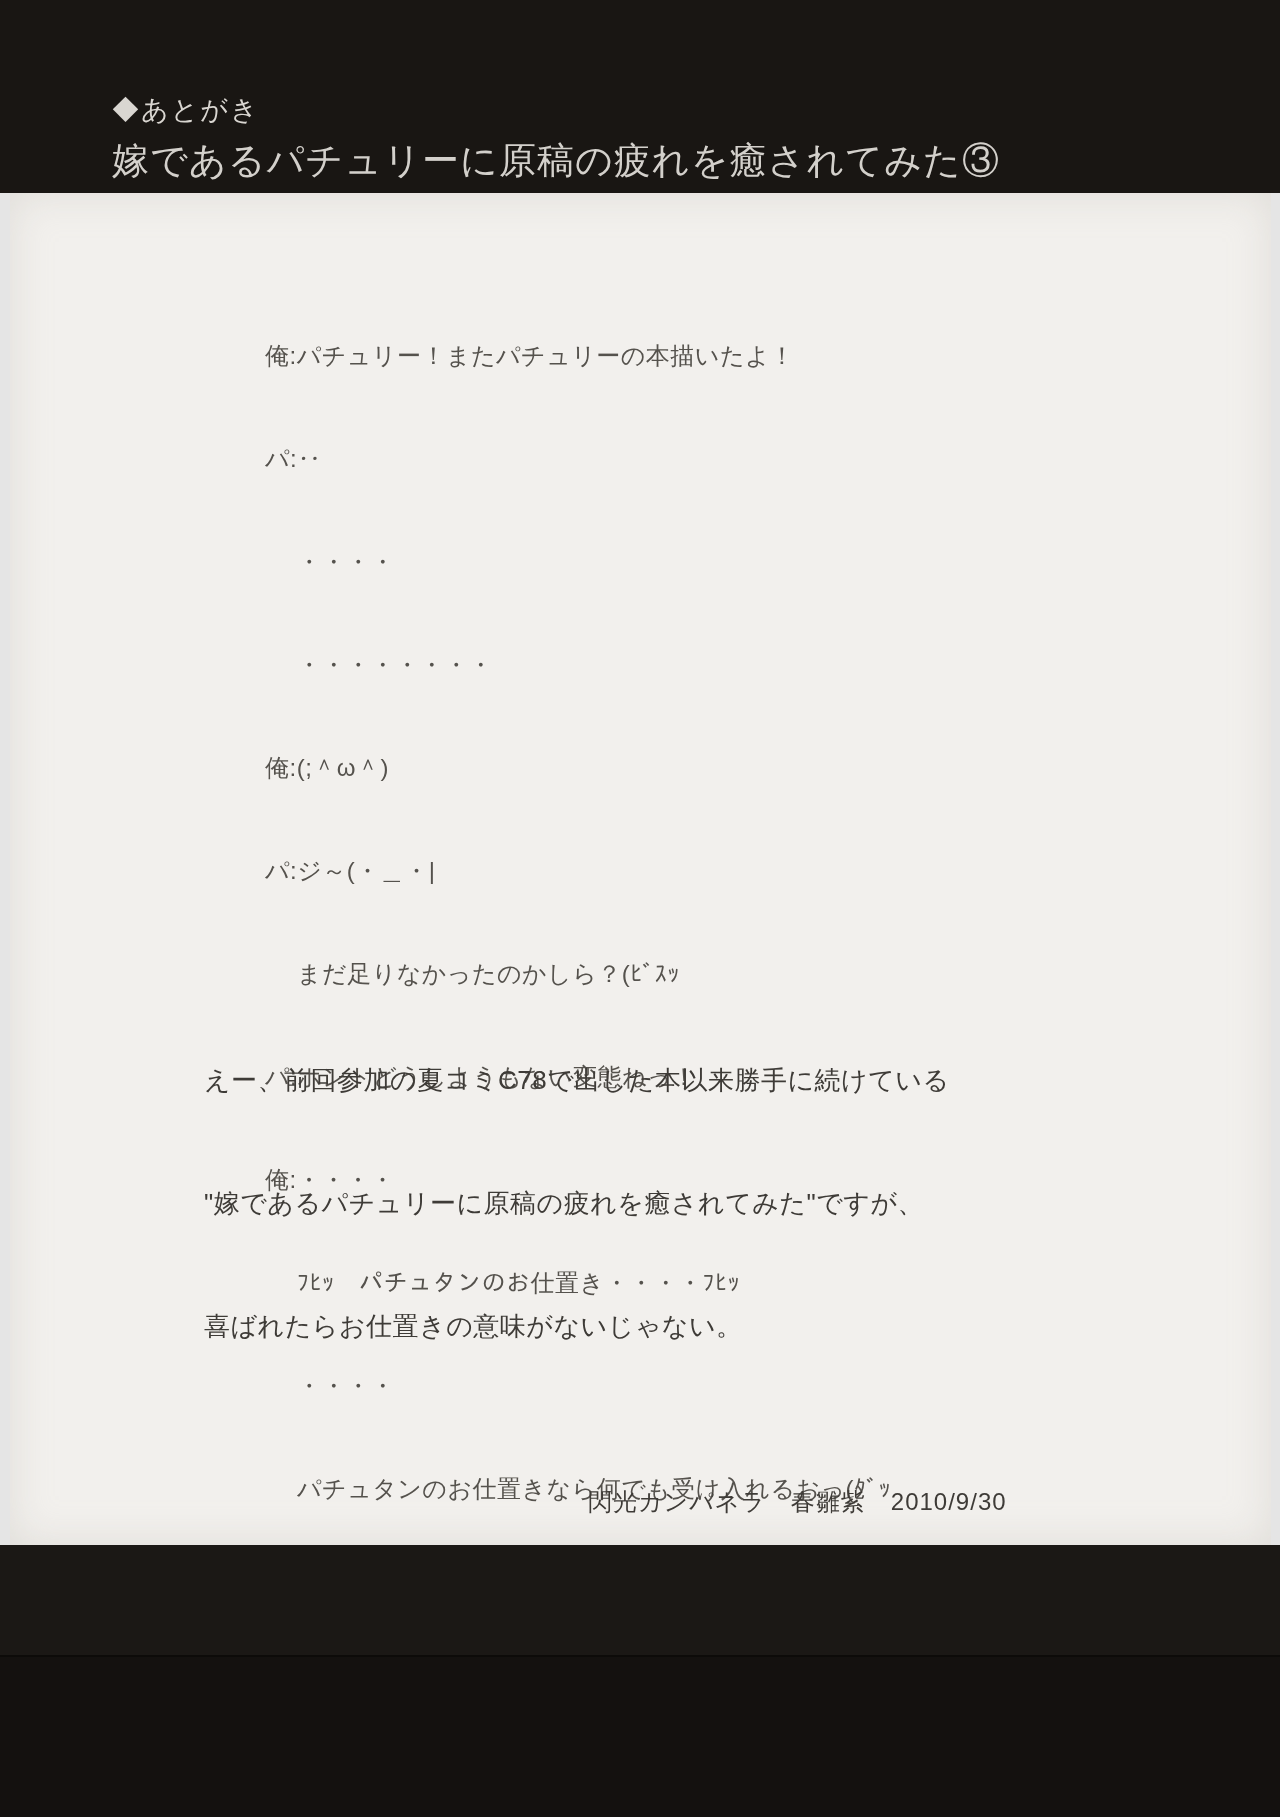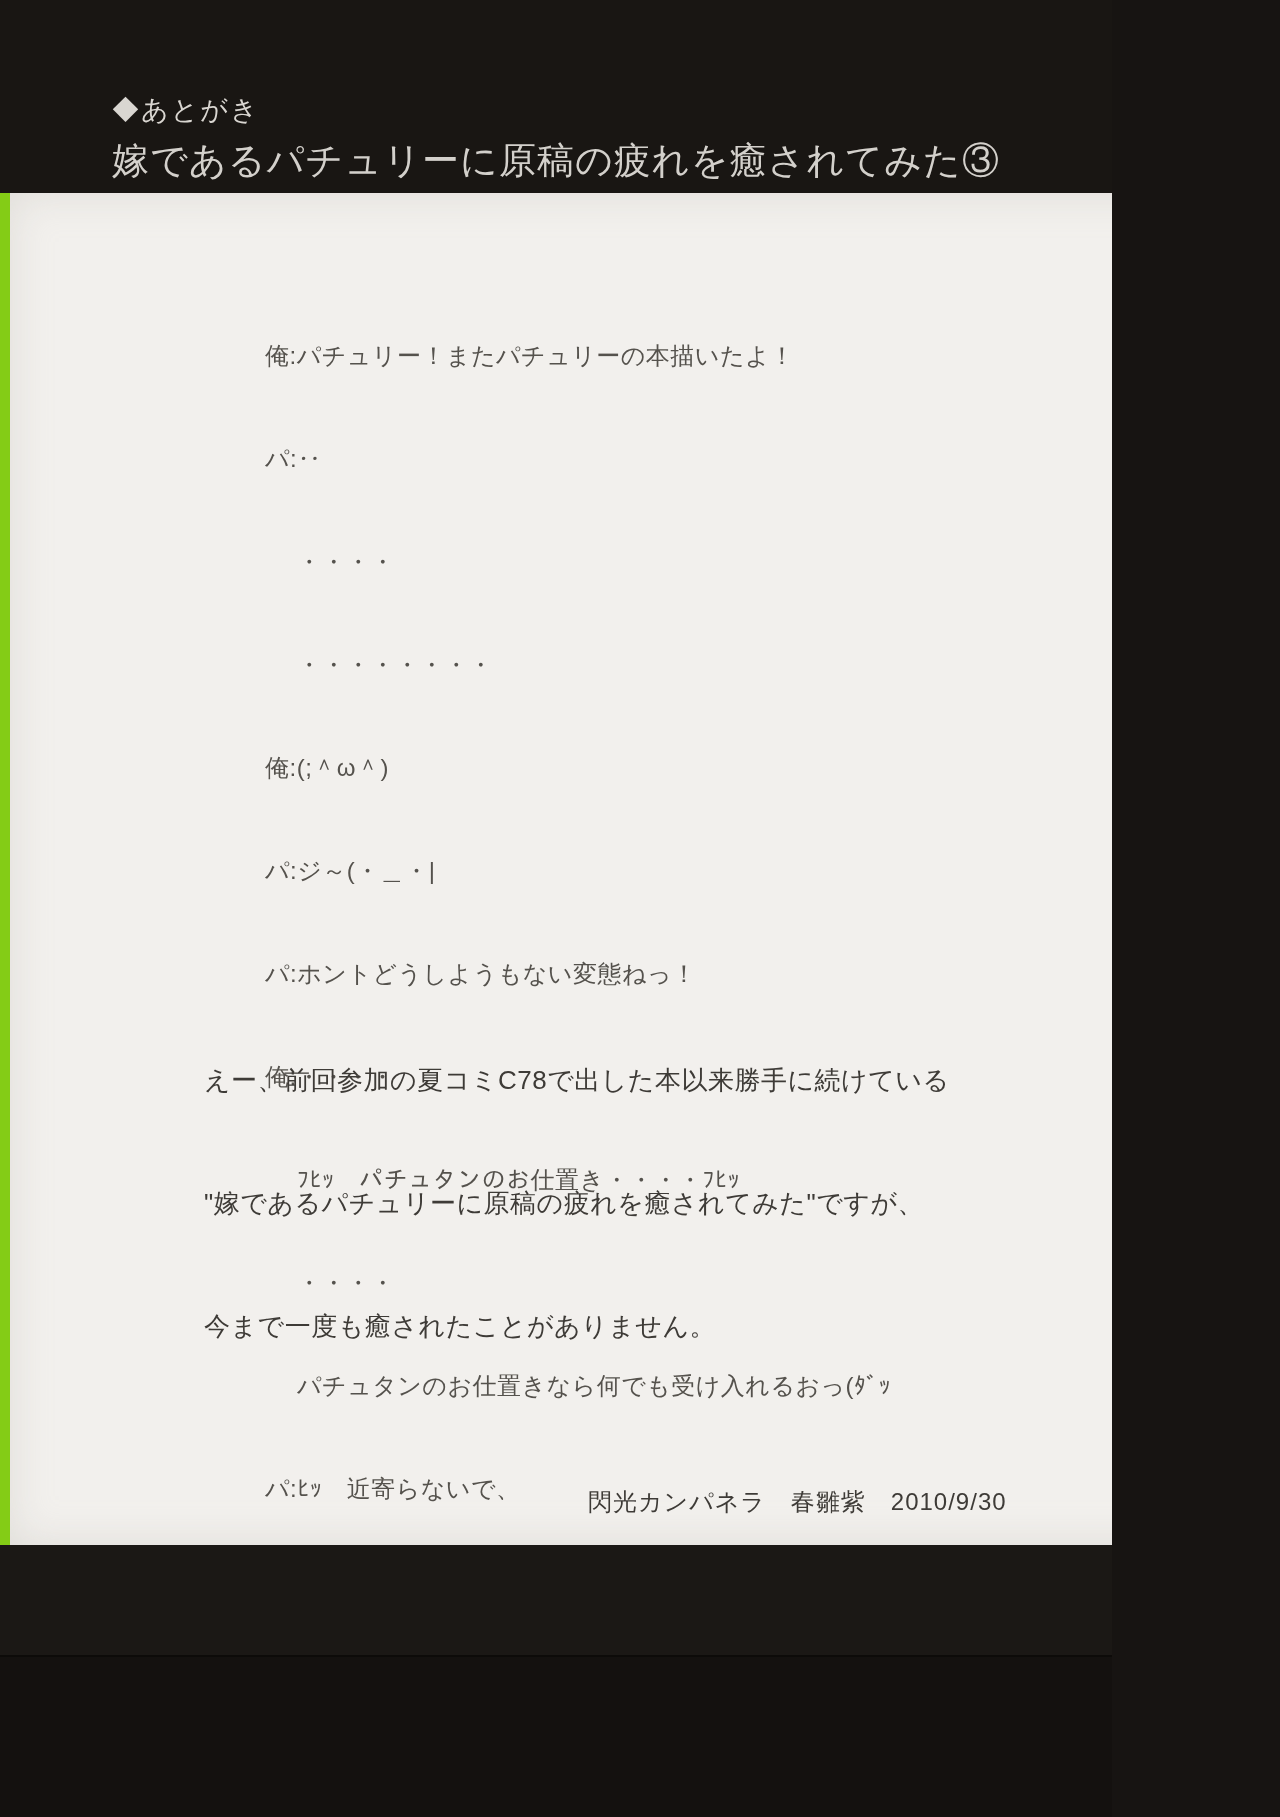--- a/index.html
+++ b/index.html
@@ -1,18 +1,18 @@
 <!DOCTYPE html>
 <html><head>
 <meta charset="utf-8">
 <style>
   html,body{margin:0;padding:0;background:#171412;}
   .canvas{
-    position:relative;width:1112px;height:1817px;overflow:hidden;
-    background:#84cc16;
+    position:relative;width:1280px;height:1817px;overflow:hidden;
+    background:#e5e5e5;
     font-family:"Liberation Sans",sans-serif;
   }
   
   .paper{
     position:absolute;left:10px;top:193px;width:1261px;height:1352px;
     background:#f2f0ed;
     box-shadow:inset 0 0 40px rgba(190,185,178,.35);
   }
   
   .header-band{
@@ -69,38 +69,39 @@
     <div class="page-subtitle">嫁であるパチュリーに原稿の疲れを癒されてみた③</div>
   </div>
 
   <div class="dialogue">
     <div class="dline">俺:パチュリー！またパチュリーの本描いたよ！</div>
     <div class="dline">パ:‥</div>
     <div class="dline ind">・・・・</div>
     <div class="dline ind">・・・・・・・・</div>
     <div class="dline">俺:(;＾ω＾)</div>
     <div class="dline">パ:ジ～(・＿・|</div>
+    <div class="dline ind">まだ足りなかったのかしら？(ﾋﾞｽｯ</div>
     <div class="dline">パ:ホントどうしようもない変態ねっ！</div>
     <div class="dline">俺:・・・・</div>
     <div class="dline ind">ﾌﾋｯ　パチュタンのお仕置き・・・・ﾌﾋｯ</div>
     <div class="dline ind">・・・・</div>
     <div class="dline ind">パチュタンのお仕置きなら何でも受け入れるおっ(ﾀﾞｯ</div>
     <div class="dline">パ:ﾋｯ　近寄らないで、</div>
     <div class="dline ind">喜ばれたらお仕置きの意味がないじゃない！</div>
     <div class="dline ind">お仕置きはやめるっ</div>
     
     
     
   </div>
 
   <div class="afterword">
     <div class="para">
       <div class="pline">えー、前回参加の夏コミC78で出した本以来勝手に続けている</div>
       <div class="pline">"嫁であるパチュリーに原稿の疲れを癒されてみた"ですが、</div>
-      <div class="pline">今まで一度も癒されたことがありません。</div>
+      <div class="pline">喜ばれたらお仕置きの意味がないじゃない。</div>
     </div>
     <div class="para">
       <div class="pline">前回の本で結局あとがきらしいことを全く書かなかったので</div>
       <div class="pline">少しだけ、あとがきらしいことを書きます。</div>
     </div>
     
     
   </div>
 
   <div class="signature">閃光カンパネラ　春雛紫　2010/9/30</div>

